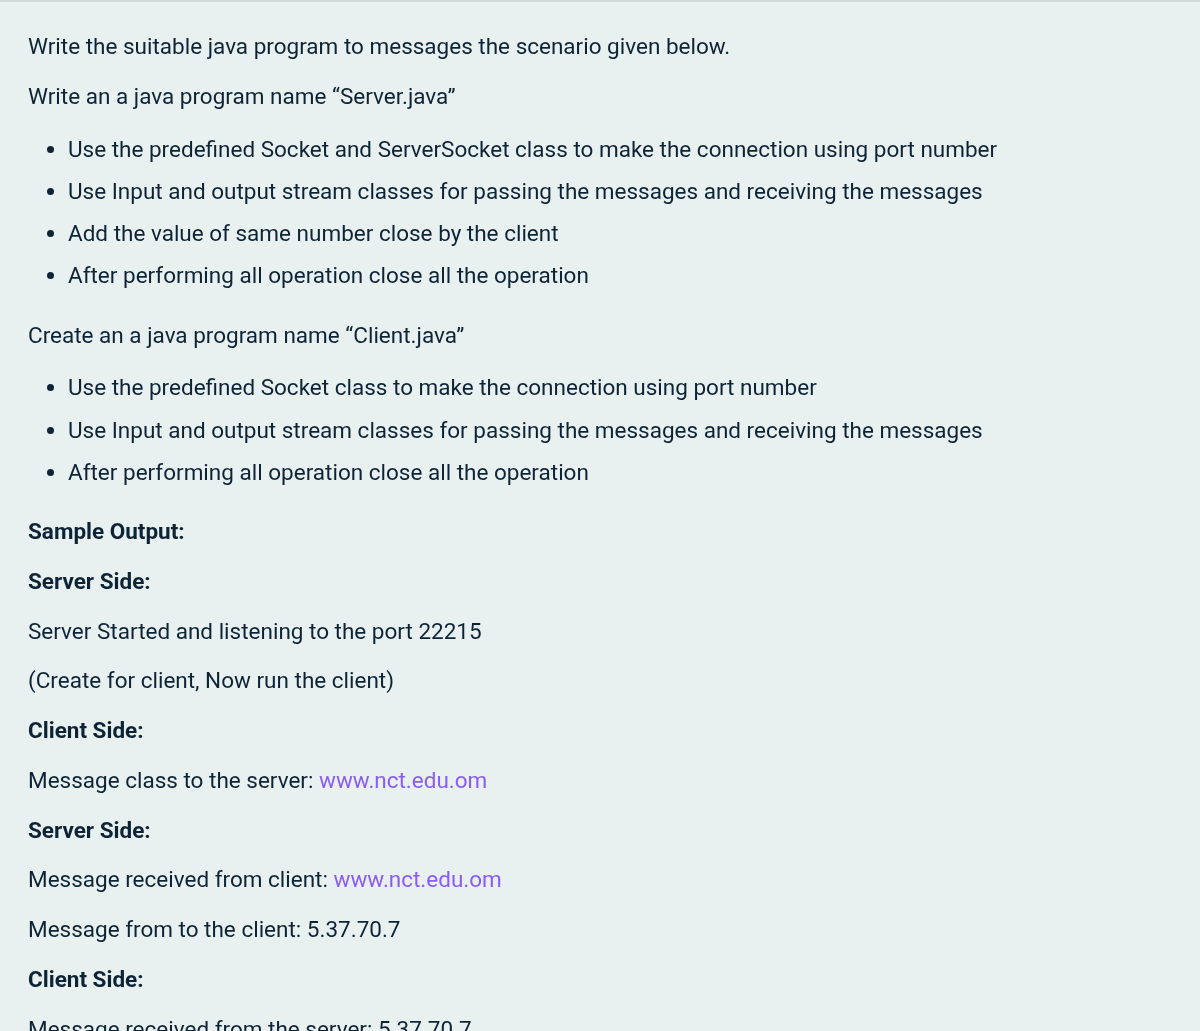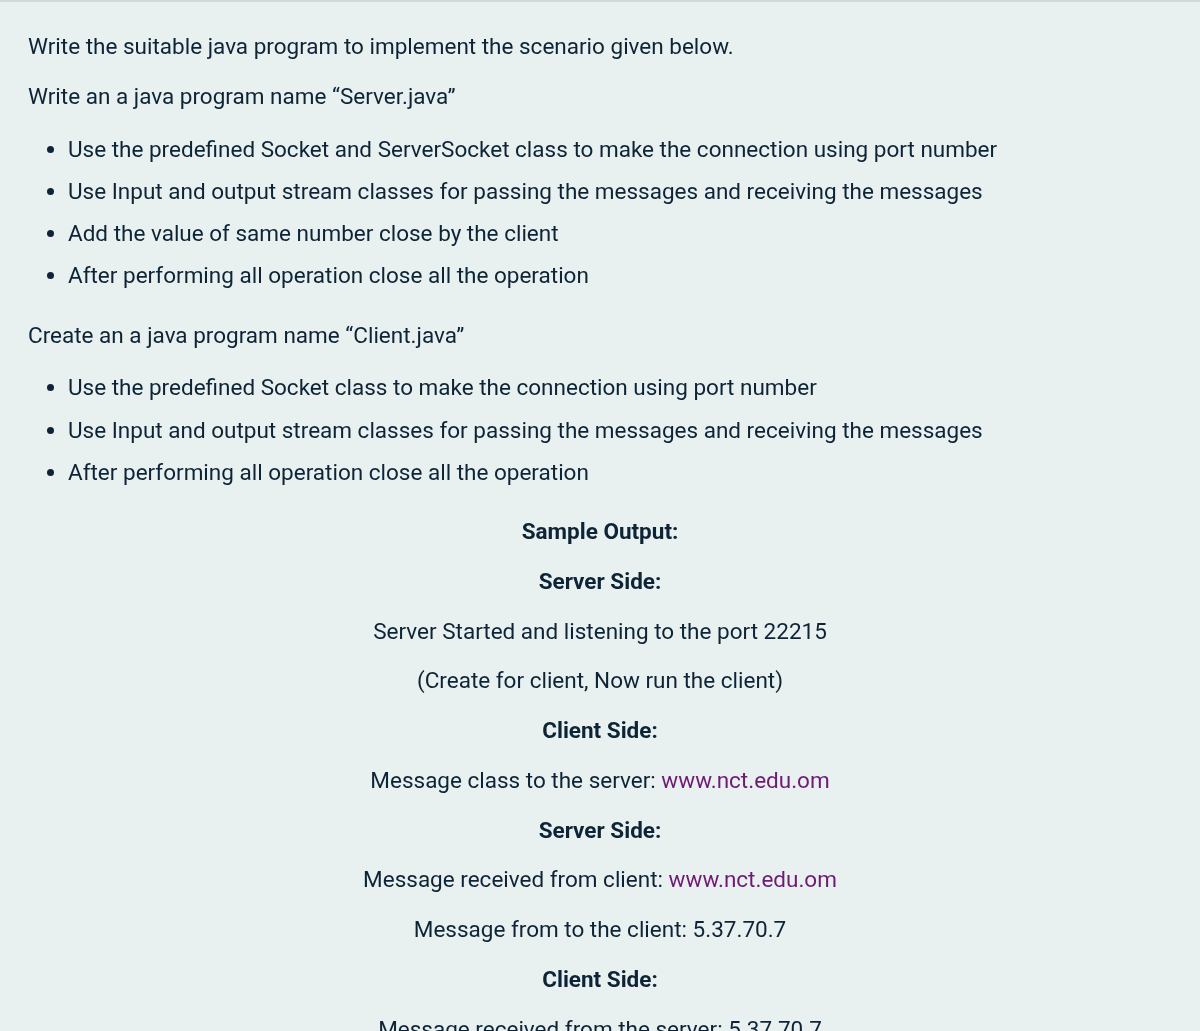--- a/index.html
+++ b/index.html
@@ -27,31 +27,30 @@
     }
     ul li {
       margin-bottom: 4px;
       line-height: 1.7;
     }
     .bold {
       font-weight: 700;
     }
     .section {
       margin-bottom: 16px;
-      text-align: center;
     }
     a.link {
-      color: #701a75;
+      color: #8b5cf6;
       text-decoration: none;
     }
   </style>
 </head>
 <body>
 
-<div class="paragraph">Write the suitable java program to implement the scenario given below.</div>
+<div class="paragraph">Write the suitable java program to messages the scenario given below.</div>
 
 <div class="paragraph">Write an a java program name “Server.java”</div>
 
 <ul>
   <li>Use the predefined Socket and ServerSocket class to make the connection using port number</li>
   <li>Use Input and output stream classes for passing the messages and receiving the messages</li>
   <li>Add the value of same number close by the client</li>
   <li>After performing all operation close all the operation</li>
 </ul>
 

